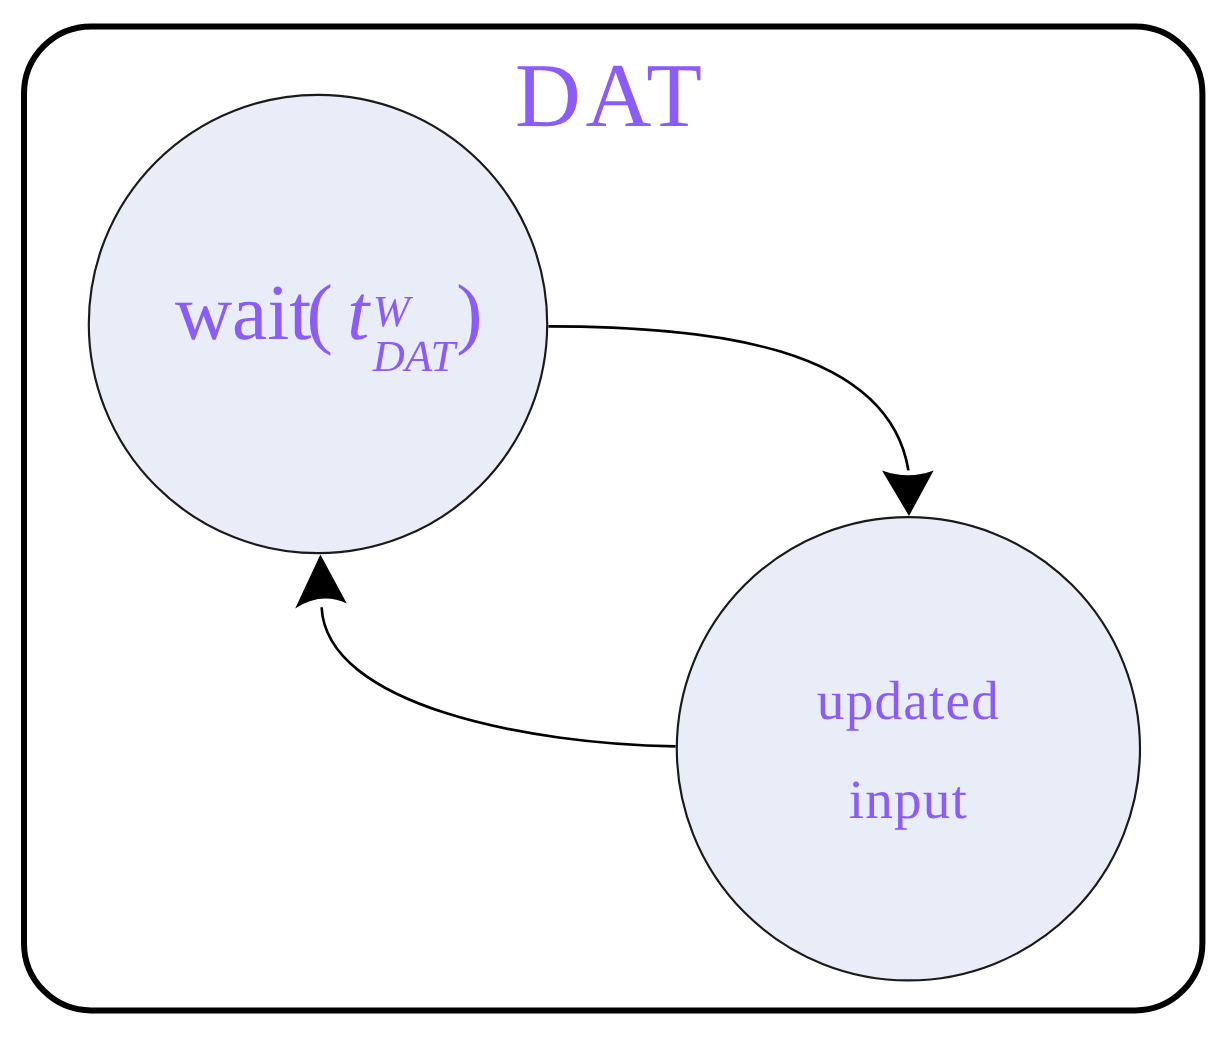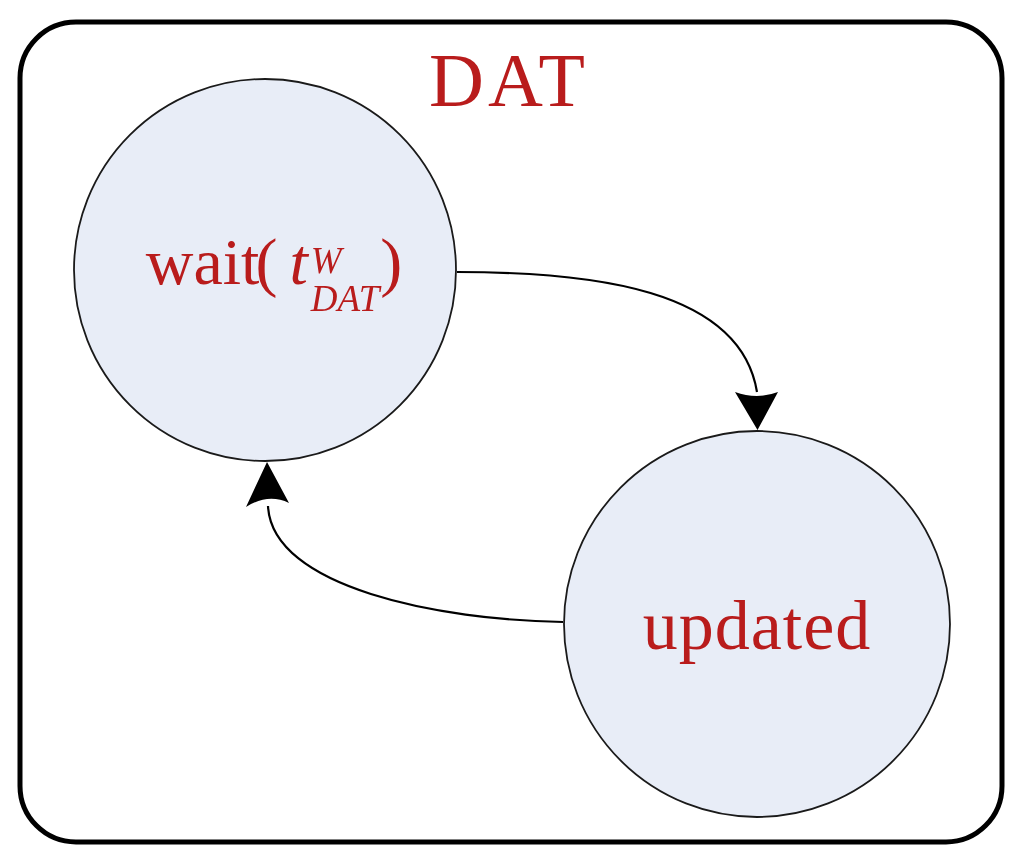--- a/index.html
+++ b/index.html
@@ -6,21 +6,21 @@
     margin: 0;
     padding: 0;
     background: #ffffff;
   }
   .canvas {
     position: relative;
     width: 1024px;
     height: 865px;
     background: #ffffff;
     font-family: "Liberation Serif", "DejaVu Serif", serif;
-    color: #b91c1c;
+    color: #8b5cf6;
     overflow: hidden;
   }
   .shapes-svg {
     position: absolute;
     inset: 0;
     width: 1024px;
     height: 865px;
   }
   .diagram-title {
     position: absolute;
@@ -56,21 +56,21 @@
     margin-left: 3px;
     text-align: left;
   }
   .supsub .sup, .supsub .sub { display: block; }
   .wait-label .close-paren { margin-left: 1px; }
   .uiv-label {
     position: absolute;
     left: 757px;
     top: 625px;
     transform: translate(-50%, -50%);
-    font-size: 70px;
+    font-size: 46px;
     line-height: 83px;
     letter-spacing: 1px;
     text-align: center;
     white-space: nowrap;
   }
   .uiv-label span { display: block; }
 </style>
 </head>
 <body>
 
@@ -92,15 +92,16 @@
   </svg>
 
   <div class="diagram-title">DAT</div>
 
   <div class="wait-label">
     <span class="func-name">wait</span><span class="open-paren">(</span><span class="var-t">t</span><span class="supsub"><span class="sup">W</span><span class="sub">DAT</span></span><span class="close-paren">)</span>
   </div>
 
   <div class="uiv-label">
     <span>updated</span>
+    <span>input</span>
   </div>
 
 </div>
 
 </body></html>

